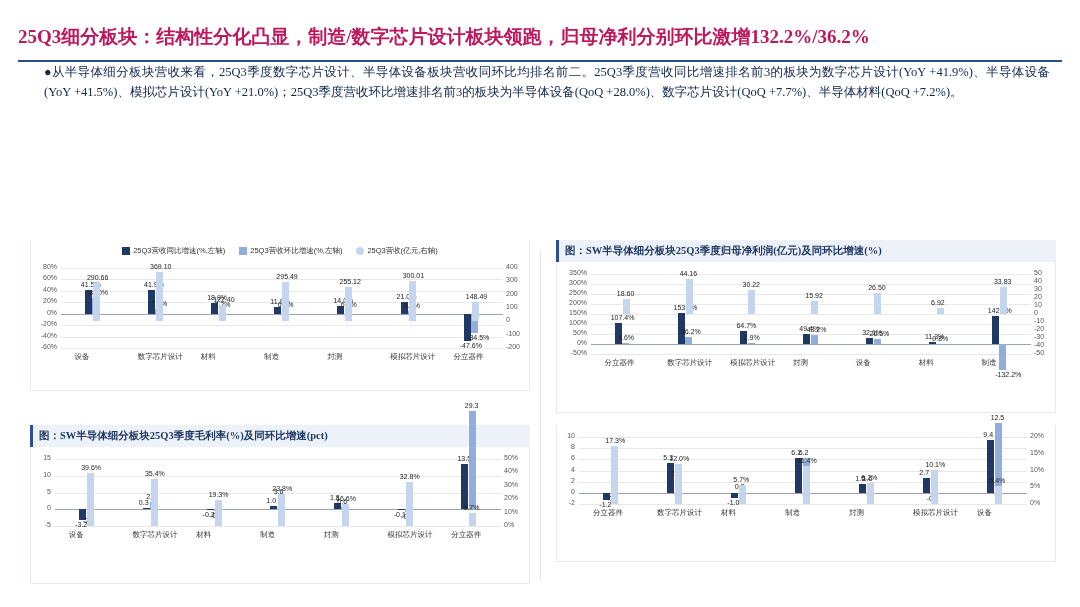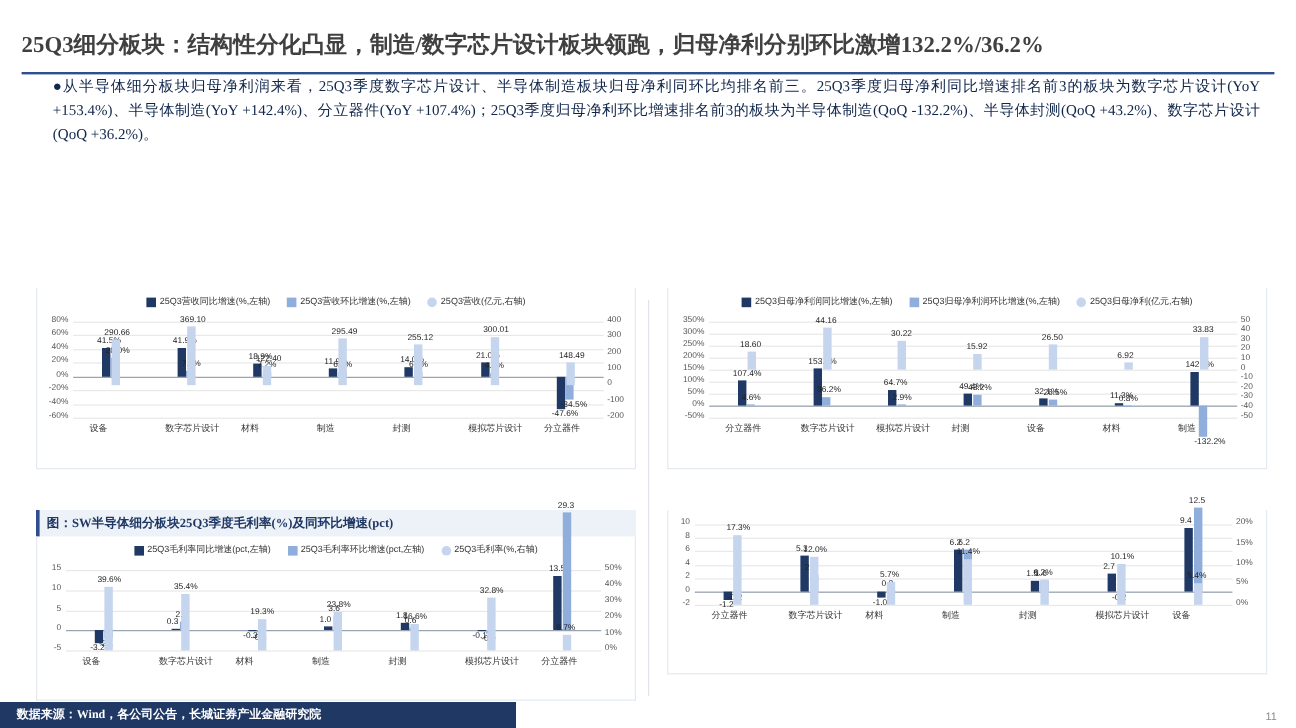--- a/index.html
+++ b/index.html
@@ -1,30 +1,30 @@
 <!DOCTYPE html>
 <html><head>
 <meta charset="utf-8">
 <style>
   html,body{margin:0;padding:0;}
   body{width:1080px;height:607px;background:#ffffff;font-family:"Liberation Sans",sans-serif;overflow:hidden;position:relative;}
   .slide{position:relative;width:1080px;height:607px;}
   
   .title-bar{position:absolute;left:0;top:10px;width:1080px;height:44px;}
-  .title-text{position:absolute;left:18px;top:14px;font-family:"Liberation Serif",serif;font-weight:bold;font-size:19px;color:#404040;letter-spacing:0px;white-space:nowrap;}
+  .title-text{position:absolute;left:18px;top:14px;font-family:"Liberation Serif",serif;font-weight:bold;font-size:19px;color:#be185d;letter-spacing:0px;white-space:nowrap;}
   .title-rule{position:absolute;left:18px;top:50px;width:1044px;height:2px;background:#2E4E8F;}
   
   .bullets{position:absolute;left:30px;top:62px;width:1020px;}
   .bullet{position:relative;font-family:"Liberation Serif",serif;font-size:12.5px;color:#10264B;line-height:20px;text-align:justify;margin-bottom:8px;padding-left:14px;}
   
   .panel{position:absolute;background:#ffffff;}
   .panel-title{font-family:"Liberation Serif",serif;font-weight:bold;font-size:10.5px;color:#1F3864;background:#EDF1F8;border-left:3px solid #2E4E8F;padding:4px 6px;white-space:nowrap;}
   .panel-body{position:relative;border:1px solid #E4E9F2;border-top:none;height:100%;}
   .legend{display:flex;gap:14px;justify-content:center;align-items:center;padding-top:6px;flex-wrap:wrap;}
-  .legend-item{display:flex;align-items:flex-end;gap:3px;font-size:7.5px;color:#333;font-family:"Liberation Sans",sans-serif;white-space:nowrap;}
+  .legend-item{display:flex;align-items:center;gap:3px;font-size:7.5px;color:#333;font-family:"Liberation Sans",sans-serif;white-space:nowrap;}
   .sw{width:8px;height:8px;}
   .sw.round{border-radius:50%;}
   .plot{position:relative;}
   .axis-label{position:absolute;font-size:7px;color:#555;font-family:"Liberation Sans",sans-serif;}
   .grid-line{position:absolute;left:0;right:0;height:1px;background:#E8E8E8;}
   .zero-line{position:absolute;height:1px;background:#9aa4b1;}
   .bar{position:absolute;}
   .dlabel{position:absolute;font-size:7px;color:#222;font-family:"Liberation Sans",sans-serif;white-space:nowrap;}
   .cat{position:absolute;font-size:7.5px;color:#333;font-family:"Liberation Sans",sans-serif;white-space:nowrap;transform-origin:left top;}
   .footer{position:absolute;left:0;bottom:0;width:1080px;height:26px;}
@@ -38,21 +38,21 @@
 
 <div class="slide">
 
   <div class="title-bar">
     <div class="title-text">25Q3细分板块：结构性分化凸显，制造/数字芯片设计板块领跑，归母净利分别环比激增132.2%/36.2%</div>
     <div class="title-rule"></div>
   </div>
 
   <div class="bullets">
     <div class="bullet">
-      <span>●从半导体细分板块归母净利润来看，25Q3季度数字芯片设计、半导体制造板块归母净利同环比均排名前三。25Q3季度归母净利同比增速排名前3的板块为数字芯片设计(YoY +153.4%)、半导体制造(YoY +142.4%)、分立器件(YoY +107.4%)；25Q3季度归母净利环比增速排名前3的板块为半导体制造(QoQ -132.2%)、半导体封测(QoQ +43.2%)、数字芯片设计(QoQ +36.2%)。</span>
+      <span>●从半导体细分板块营收来看，25Q3季度数字芯片设计、半导体设备板块营收同环比均排名前二。25Q3季度营收同比增速排名前3的板块为数字芯片设计(YoY +41.9%)、半导体设备(YoY +41.5%)、模拟芯片设计(YoY +21.0%)；25Q3季度营收环比增速排名前3的板块为半导体设备(QoQ +28.0%)、数字芯片设计(QoQ +7.7%)、半导体材料(QoQ +7.2%)。</span>
     </div>
   </div>
 
   <div class="vsep"></div>
 
   <div class="panel" style="left:30px;top:240px;width:500px;height:175px;">
     <div class="panel-body" style="height:150px;">
       <div class="legend">
         <div class="legend-item">
             <span class="sw" style="background:#1F3864"></span>
@@ -139,35 +139,22 @@
           <div class="bar" style="left: 440.079px; top: 57.7143px; width: 7px; height: 19.7143px; background: rgb(143, 174, 220);"></div>
           <div class="dlabel" style="left: 436.079px; top: 78.4286px;">-34.5%</div>
           <div class="bar" style="left: 440.779px; top: 45.5347px; width: 7px; height: 19.7987px; background: rgb(197, 213, 238);"></div>
           <div class="dlabel" style="left: 434.779px; top: 36.5347px;">148.49</div>
           <div class="cat" style="left: 422.429px; top: 96px;">分立器件</div>
         </div>
     </div>
   </div>
 
   <div class="panel" style="left:556px;top:240px;width:500px;height:175px;">
+    <div class="panel-title">图：SW半导体细分板块25Q3季度归母净利润(亿元)及同环比增速(%)</div>
     <div class="panel-body" style="height:150px;">
-      <div class="legend">
-        <div class="legend-item">
-            <span class="sw" style="background:#1F3864"></span>
-            <span>25Q3归母净利润同比增速(%,左轴)</span>
-          </div>
-        <div class="legend-item">
-            <span class="sw" style="background:#8FAEDC"></span>
-            <span>25Q3归母净利润环比增速(%,左轴)</span>
-          </div>
-        <div class="legend-item">
-            <span class="sw round" style="background:#C5D5EE"></span>
-            <span>25Q3归母净利(亿元,右轴)</span>
-          </div>
-      </div>
       <div class="plot" id="plot-netprofit" style="height:118px;">
           <div class="grid-line" style="top: 12px; left: 34px; right: 24px;"></div>
           <div class="axis-label" style="left: 0px; top: 7px; width: 30px; text-align: right;">350%</div>
           <div class="grid-line" style="top: 22px; left: 34px; right: 24px;"></div>
           <div class="axis-label" style="left: 0px; top: 17px; width: 30px; text-align: right;">300%</div>
           <div class="grid-line" style="top: 32px; left: 34px; right: 24px;"></div>
           <div class="axis-label" style="left: 0px; top: 27px; width: 30px; text-align: right;">250%</div>
           <div class="grid-line" style="top: 42px; left: 34px; right: 24px;"></div>
           <div class="axis-label" style="left: 0px; top: 37px; width: 30px; text-align: right;">200%</div>
           <div class="grid-line" style="top: 52px; left: 34px; right: 24px;"></div>
@@ -241,34 +228,20 @@
           <div class="bar" style="left: 442.921px; top: 24.936px; width: 7px; height: 27.064px; background: rgb(197, 213, 238);"></div>
           <div class="dlabel" style="left: 436.921px; top: 15.936px;">33.83</div>
           <div class="cat" style="left: 424.571px; top: 96px;">制造</div>
         </div>
     </div>
   </div>
 
   <div class="panel" style="left:30px;top:425px;width:500px;height:124px;">
     <div class="panel-title">图：SW半导体细分板块25Q3季度毛利率(%)及同环比增速(pct)</div>
     <div class="panel-body" style="height:136px;">
-      <div class="legend">
-        <div class="legend-item">
-            <span class="sw" style="background:#1F3864"></span>
-            <span>25Q3毛利率同比增速(pct,左轴)</span>
-          </div>
-        <div class="legend-item">
-            <span class="sw" style="background:#8FAEDC"></span>
-            <span>25Q3毛利率环比增速(pct,左轴)</span>
-          </div>
-        <div class="legend-item">
-            <span class="sw round" style="background:#C5D5EE"></span>
-            <span>25Q3毛利率(%,右轴)</span>
-          </div>
-      </div>
       <div class="plot" id="plot-grossmargin" style="height:105px;">
           <div class="grid-line" style="top: 12px; left: 24px; right: 28px;"></div>
           <div class="axis-label" style="left: 0px; top: 7px; width: 20px; text-align: right;">15</div>
           <div class="grid-line" style="top: 28.75px; left: 24px; right: 28px;"></div>
           <div class="axis-label" style="left: 0px; top: 23.75px; width: 20px; text-align: right;">10</div>
           <div class="grid-line" style="top: 45.5px; left: 24px; right: 28px;"></div>
           <div class="axis-label" style="left: 0px; top: 40.5px; width: 20px; text-align: right;">5</div>
           <div class="grid-line" style="top: 62.25px; left: 24px; right: 28px;"></div>
           <div class="axis-label" style="left: 0px; top: 57.25px; width: 20px; text-align: right;">0</div>
           <div class="grid-line" style="top: 79px; left: 24px; right: 28px;"></div>
@@ -402,19 +375,14 @@
           <div class="dlabel" style="left: 426.3px; top: 6.35px;">9.4</div>
           <div class="bar" style="left: 437.65px; top: -1.95833px; width: 7px; height: 69.7917px; background: rgb(143, 174, 220);"></div>
           <div class="dlabel" style="left: 433.65px; top: -10.9583px;">12.5</div>
           <div class="bar" style="left: 438.35px; top: 60.91px; width: 7px; height: 18.09px; background: rgb(197, 213, 238);"></div>
           <div class="dlabel" style="left: 432.35px; top: 51.91px;">5.4%</div>
           <div class="cat" style="left: 420px; top: 83px;">设备</div>
         </div>
     </div>
   </div>
 
-  <div class="footer">
-    <div class="footer-band"></div>
-    <div class="footer-text">数据来源：Wind，各公司公告，长城证券产业金融研究院</div>
-    <div class="pageno">11</div>
-  </div>
 
 </div>
 
 </body></html>

